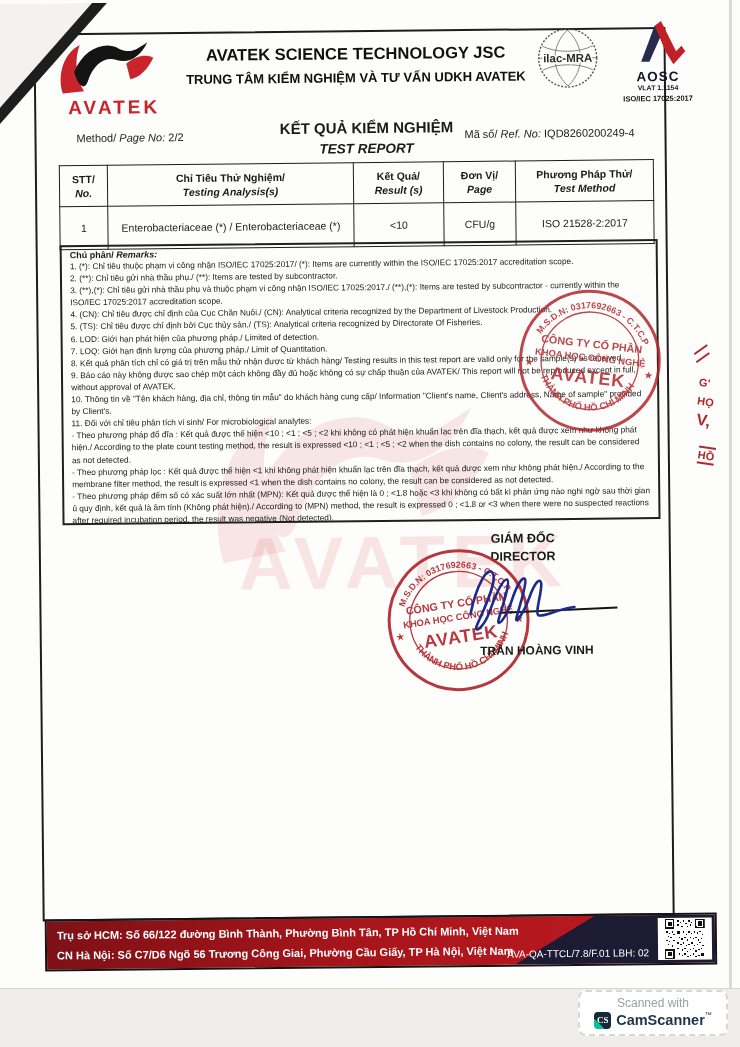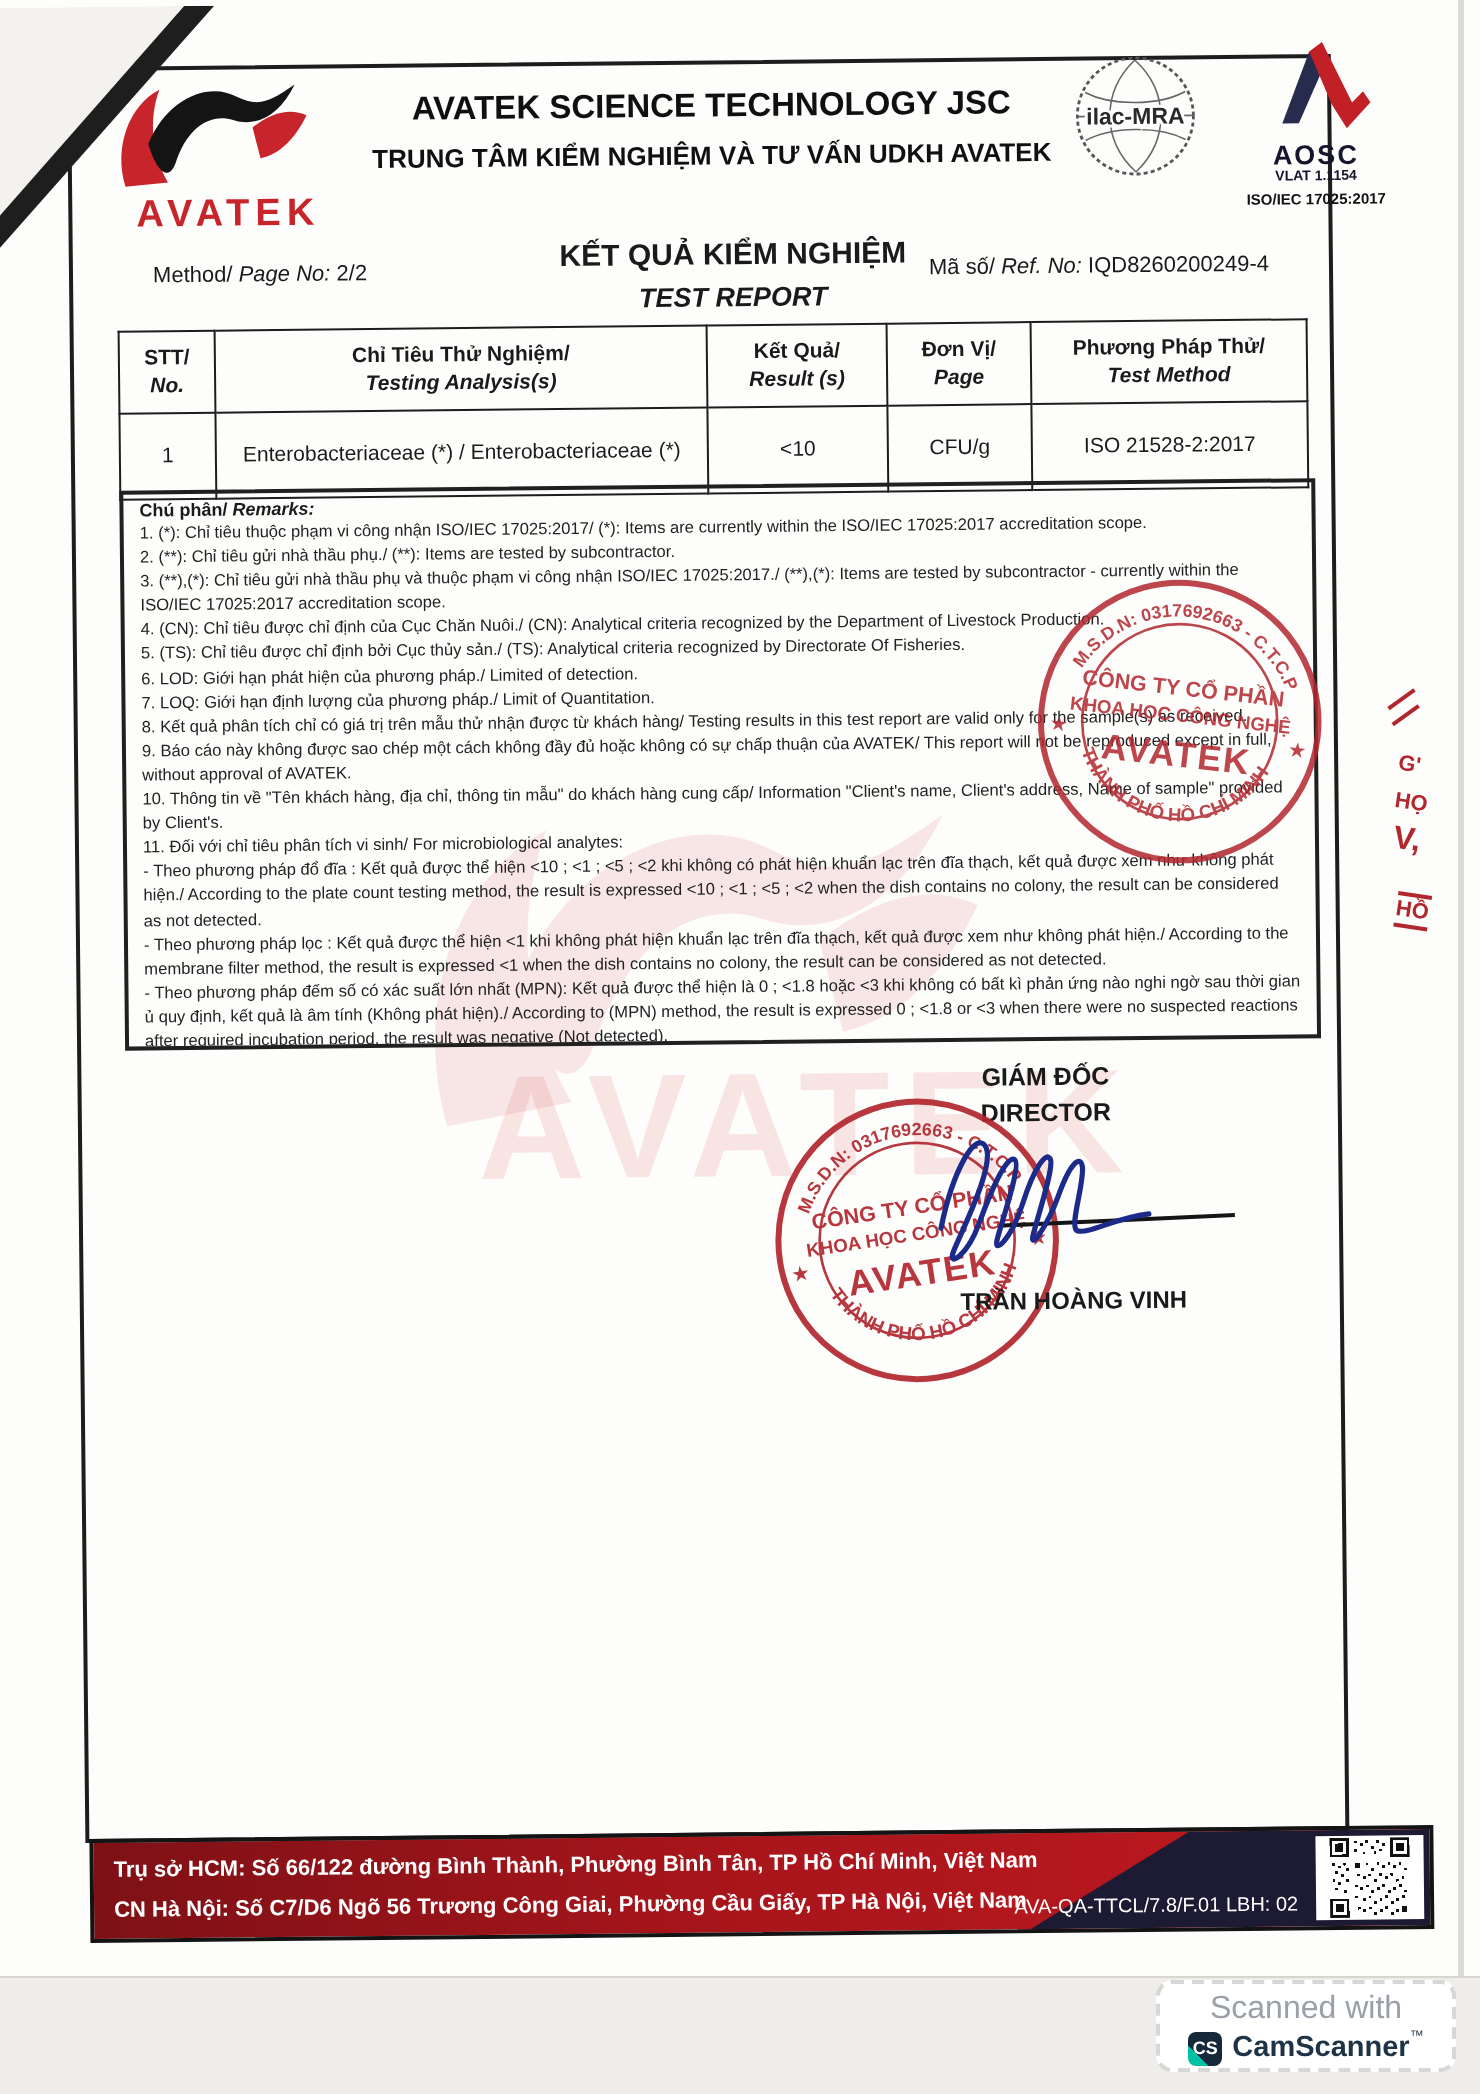--- a/index.html
+++ b/index.html
@@ -71,23 +71,23 @@
   .footer-addr{position:absolute;left:10px;top:4px;color:#fff;font-weight:bold;font-size:11px;line-height:20px;white-space:nowrap;}
   .footer-navy{position:absolute;right:0;top:0;height:100%;width:200px;background:#1d1b33;clip-path:polygon(40% 0,100% 0,100% 100%,0 100%);}
   .footer-code{position:absolute;right:66px;bottom:5px;color:#fff;font-size:10px;white-space:nowrap;}
   .qr-box{position:absolute;right:3px;top:3px;width:54px;height:42px;background:#fff;display:flex;align-items:center;justify-content:center;}
 
   
   .fold-svg{left:0;top:0;}
 
   
   .cam-badge{left:578px;top:990px;width:150px;height:46px;background:#fff;border:2px dashed #d7d7d7;border-radius:8px;box-sizing:border-box;text-align:center;cursor:pointer;}
-  .cam-line1{font-size:16px;color:#9aa0a8;margin-top:4px;}
+  .cam-line1{font-size:12px;color:#9aa0a8;margin-top:4px;}
   .cam-line2{display:flex;align-items:center;justify-content:center;gap:5px;margin-top:1px;}
-  .cs-icon{width:17px;height:17px;border-radius:4px;background:linear-gradient(45deg,#00c1a5 30%,#15293b 30%);color:#fff;font-weight:bold;font-size:9px;display:flex;align-items:center;justify-content:center;}
+  .cs-icon{width:17px;height:17px;border-radius:4px;background:linear-gradient(45deg,#00c1a5 30%,#15293b 30%);color:#fff;font-weight:bold;font-size:9px;display:flex;align-items:center;justify-content:center;font-family:Liberation Serif, serif;}
   .cam-brand{color:#1f3346;font-weight:bold;font-size:14.5px;}
   .cam-tm{color:#1f3346;font-size:7px;vertical-align:top;}
 </style>
 </head>
 <body>
 
 <div id="page">
   <div class="paper"></div>
   <div class="edge-shadow"></div>
 

